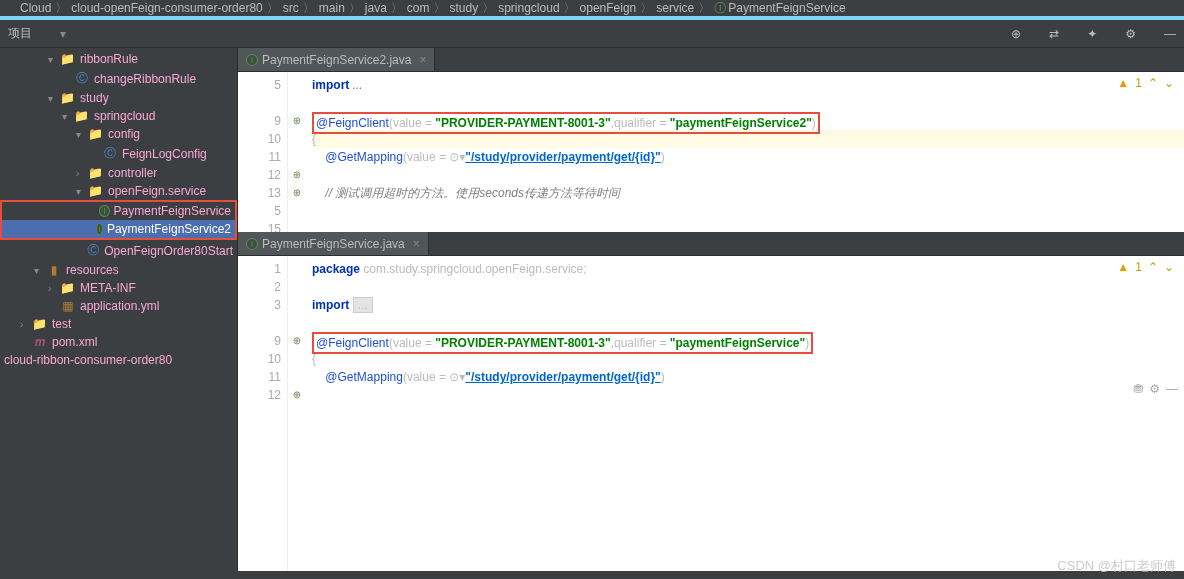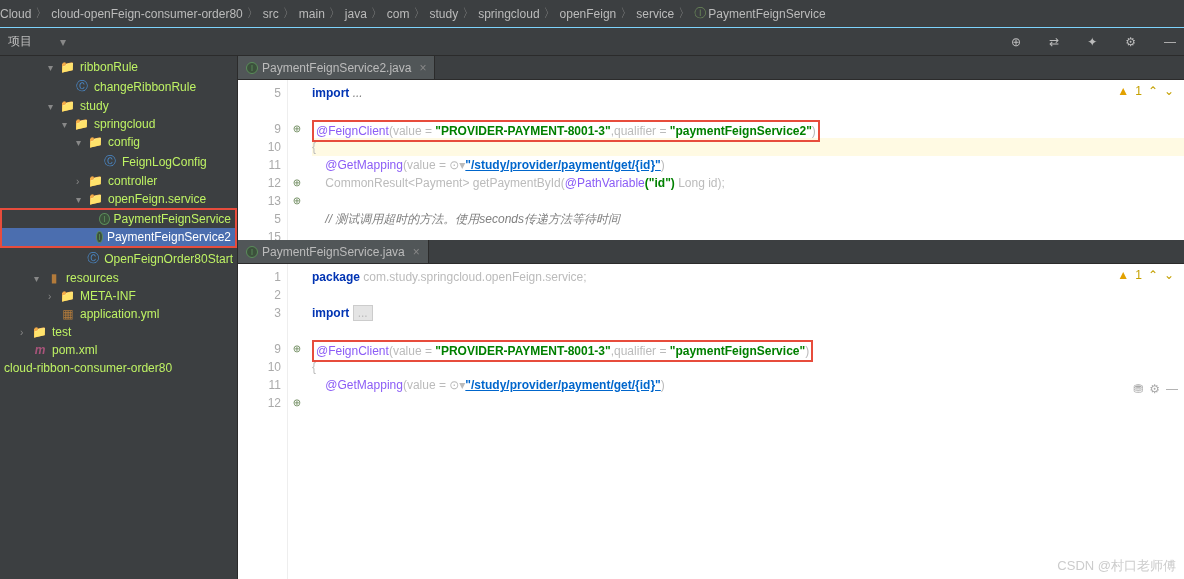--- a/index.html
+++ b/index.html
@@ -1,46 +1,46 @@
 <!DOCTYPE html>
 <html><head>
 <meta charset="utf-8">
 <style>
 * { margin:0; padding:0; box-sizing:border-box; font-family:"Segoe UI",Arial,sans-serif; font-size:12px; }
 body { background:#3c3f41; color:#bbb; width:1184px; height:579px; overflow:hidden; position:relative; }
-.breadcrumb { background:#3c3f41; height:28px; display:flex; align-items:center; padding:0 0; border-bottom:1px solid #7dd3fc; }
+.breadcrumb { background:#3c3f41; height:20px; display:flex; align-items:center; padding:0 20px; border-bottom:4px solid #7dd3fc; }
 .breadcrumb span { color:#bbb; }
 .breadcrumb .sep { margin:0 4px; color:#888; }
 .breadcrumb .ic { color:#6a8759; margin-right:2px; }
 .toolbar { background:#3c3f41; height:28px; display:flex; align-items:center; padding:0 8px; gap:28px; border-bottom:1px solid #2b2b2b; }
 .toolbar .lbl { color:#bbb; }
 .main { display:flex; height:calc(100% - 56px); }
 .sidebar { width:238px; background:#3c3f41; border-right:1px solid #2b2b2b; overflow-y:auto; padding:2px 0; }
 .tree-item { display:flex; align-items:center; padding:2px 4px; white-space:nowrap; cursor:pointer; }
 .tree-item .arrow { width:12px; color:#888; font-size:10px; }
 .tree-item .ic { width:16px; text-align:center; margin-right:4px; }
-.tree-item .txt { color:#bef264; }
+.tree-item .txt { color:#f9a8d4; }
 .tree-item.sel { background:#4b6eaf; }
 .tree-item.sel .txt { color:#fff; }
 .boxed { border:2px solid #e74c3c; }
 .ind1 { padding-left:20px; } .ind2 { padding-left:34px; } .ind3 { padding-left:48px; } .ind4 { padding-left:62px; } .ind5 { padding-left:76px; } .ind6 { padding-left:90px; }
 .editor-area { flex:1; display:flex; flex-direction:column; background:#fff; }
 .tab-bar { background:#3c3f41; height:24px; display:flex; align-items:center; border-bottom:1px solid #2b2b2b; }
 .tab { display:flex; align-items:center; padding:0 8px; height:100%; color:#bbb; border-right:1px solid #2b2b2b; gap:4px; }
 .tab.active { background:#515658; }
 .tab .x { color:#888; margin-left:4px; }
 .code { flex:1; background:#fff; display:flex; font-family:"JetBrains Mono",Consolas,monospace; overflow:hidden; position:relative; }
 .gutter { width:50px; background:#fff; color:#aaa; text-align:right; padding:4px 6px 4px 0; line-height:18px; border-right:1px solid #eee; }
 .gutter div { height:18px; }
 .glyphs { width:18px; background:#fff; padding:4px 0; line-height:18px; }
 .glyphs div { height:18px; text-align:center; color:#6a8759; font-size:10px; }
 .lines { flex:1; padding:4px 0 4px 6px; line-height:18px; font-family:inherit; }
 .lines div { height:18px; white-space:pre; }
 .kw { color:#0033b3; font-weight:bold; }
-.anno { color:#8b5cf6; }
+.anno { color:#1d4ed8; }
 .str { color:#008000; font-weight:bold; }
 .url { color:#0066cc; text-decoration:underline; font-weight:bold; }
 .com { color:#808080; font-style:italic; }
 .redbox { border:2px solid #e74c3c; padding:0 2px; display:inline-block; }
 .hl-line { background:#fffae3; }
 .warn-badge { position:absolute; right:10px; top:4px; background:#fff; color:#c4a000; font-size:11px; display:flex; align-items:center; gap:6px; }
 .warn-badge .tri { color:#e2a100; }
 .watermark { position:absolute; right:8px; bottom:4px; color:#ccc; font-size:13px; z-index:10; }
 .corner-icons { position:absolute; right:6px; top:382px; display:flex; gap:6px; color:#aaa; }
 .ic-folder { color:#87939a; } .ic-int { color:#5b8d5b; border:1px solid #5b8d5b; border-radius:50%; width:12px; height:12px; display:inline-flex; align-items:center; justify-content:center; font-size:9px; background:#3c513c; }
@@ -212,21 +212,20 @@
           <div>⊕</div>
           <div></div>
           <div></div>
         </div>
       <div class="lines">
         <div><span class="kw">import</span> <span class="com">...</span></div>
         <div></div>
         <div><span class="redbox"><span class="anno">@FeignClient</span><span>(value = </span><span class="str">"PROVIDER-PAYMENT-8001-3"</span><span>,qualifier = </span><span class="str">"paymentFeignService2"</span>)</span></div>
         <div class="hl-line"><span>{</span></div>
         <div>    <span class="anno">@GetMapping</span><span>(value = </span>⊙▾<span class="url">"/study/provider/payment/get/{id}"</span>)</div>
-        <div><span>    CommonResult&lt;Payment&gt; getPaymentById(</span><span class="anno">@PathVariable</span><span class="str">("id")</span><span> Long id);</span></div>
         <div></div>
         <div><span class="com">    // 测试调用超时的方法。使用seconds传递方法等待时间</span></div>
       </div>
     </div>
 
     <div class="tab-bar">
       <div class="tab active">
           <span class="ic ic-int">I</span>
           <span>PaymentFeignService.java</span>
           <span class="x">×</span>

